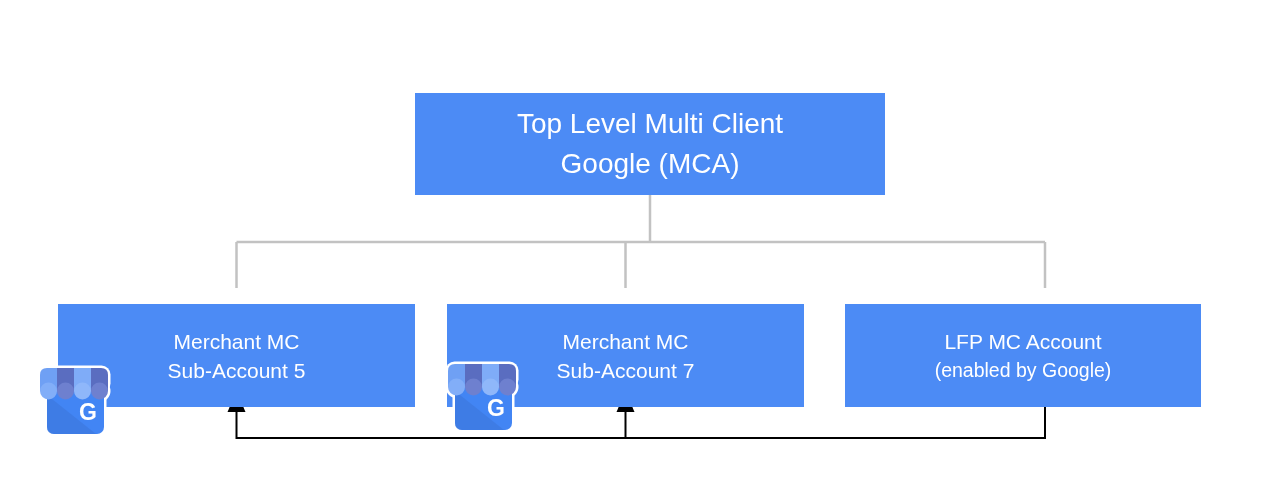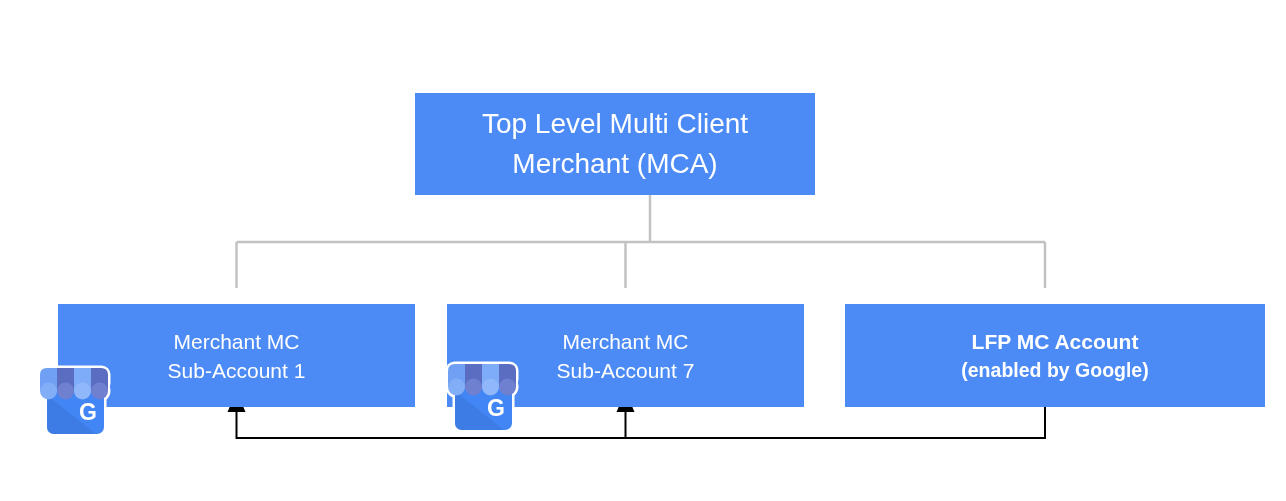--- a/index.html
+++ b/index.html
@@ -16,30 +16,30 @@
     background: var(--node-fill, #4C8BF5);
     color: var(--node-text, #ffffff);
     display: flex;
     flex-direction: column;
     align-items: center;
     justify-content: center;
     text-align: center;
     z-index: 1;
   }
   .node-root {
-    left: 415px; top: 93px; width: 400px; height: 102px;
+    left: 415px; top: 93px; width: 470px; height: 102px;
     font-size: 28px; line-height: 40px; align-items: center;
   }
   .node-child {
     top: 304px; height: 103px;
     font-size: 21px; line-height: 29px;
   }
   #child1 { left: 58px;  width: 357px; }
   #child2 { left: 447px; width: 357px; }
-  #child3 { left: 845px; width: 420px; font-weight: bold; }
+  #child3 { left: 845px; width: 356px; }
   #child3 .line2 { font-size: 19.5px; }
   .layer {
     position: absolute; left: 0; top: 0; z-index: 0;
   }
   .gmb-icon {
     position: absolute; z-index: 2;
   }
   #gmb1 { left: 35px;  top: 363px; }
   #gmb2 { left: 443px; top: 359px; }
 </style>
@@ -63,26 +63,26 @@
       <path d="M625.5 438 V411"></path>
     </g>
     <g fill="#000000" stroke="none">
       <polygon points="236.5,391 227.5,412 245.5,412"></polygon>
       <polygon points="625.5,391 616.5,412 634.5,412"></polygon>
     </g>
   </svg>
 
   <div class="node node-root" id="root">
     <div class="line1">Top Level Multi Client</div>
-    <div class="line2">Merchant (MCA)</div>
+    <div class="line2">Google (MCA)</div>
   </div>
 
   <div class="node node-child" id="child1">
     <div class="line1">Merchant MC</div>
-    <div class="line2">Sub-Account 1</div>
+    <div class="line2">Sub-Account 5</div>
   </div>
 
   <div class="node node-child" id="child2">
     <div class="line1">Merchant MC</div>
     <div class="line2">Sub-Account 7</div>
   </div>
 
   <div class="node node-child" id="child3">
     <div class="line1">LFP MC Account</div>
     <div class="line2">(enabled by Google)</div>

